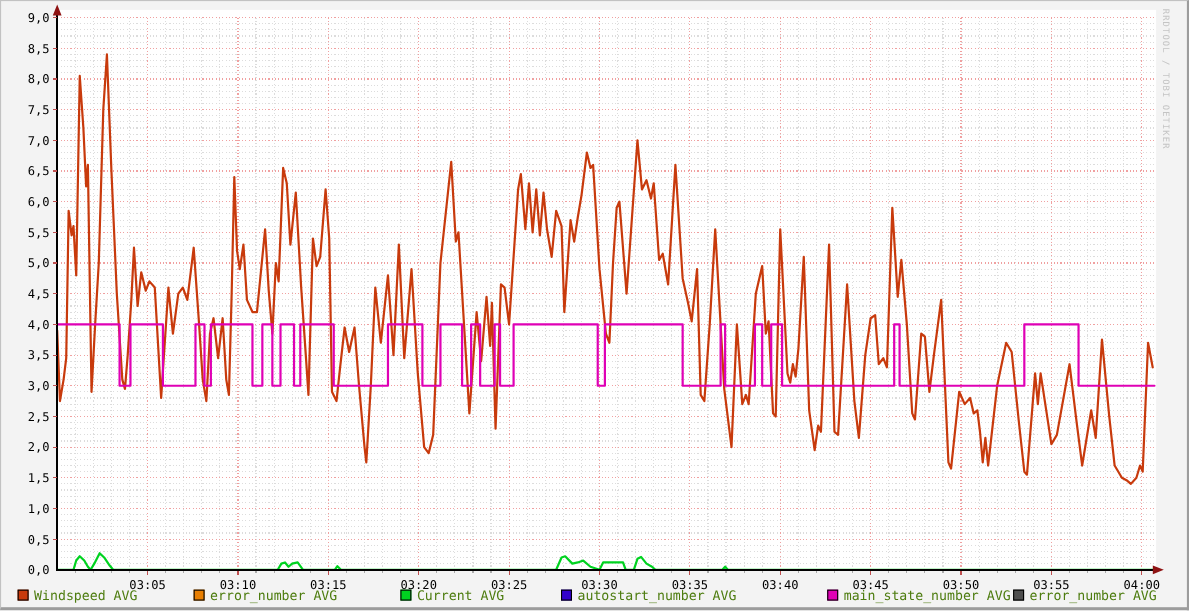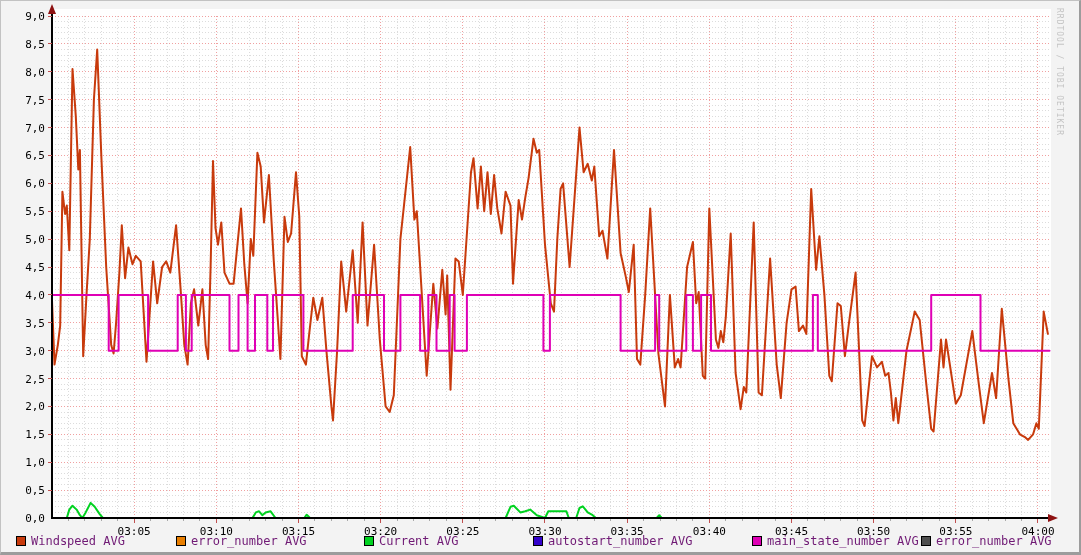--- a/index.html
+++ b/index.html
@@ -23,21 +23,21 @@
     transform: rotate(90deg);
     transform-origin: 0 0;
     font-size: 8px;
     letter-spacing: 1px;
     color: #c4c4c4;
     white-space: nowrap;
   }
   .legend { position:absolute; left:0; top:0; width:100%; height:100%; pointer-events:none; }
   .legend-item { position:absolute; top:534px; display:flex; align-items:flex-start; }
   .legend-swatch { width:10px; height:10px; border:1px solid #000; margin-top:1px; flex:0 0 auto; }
-  .legend-label { font-size:12px; line-height:13px; color:#701a75; margin-left:5px; white-space:nowrap; }
+  .legend-label { font-size:12px; line-height:13px; color:#4d7c0f; margin-left:5px; white-space:nowrap; }
 </style>
 </head>
 <body>
 
 <div class="graph-frame">
   <svg id="chart" width="1081" height="555">
       <rect x="51" y="8" width="999" height="509" fill="#ffffff"></rect>
       <line x1="51" y1="511.4222222222222" x2="1050" y2="511.4222222222222" stroke="#dcdcdc" stroke-width="1" stroke-dasharray="1,2" shape-rendering="crispEdges"></line>
       <line x1="51" y1="505.84444444444443" x2="1050" y2="505.84444444444443" stroke="#dcdcdc" stroke-width="1" stroke-dasharray="1,2" shape-rendering="crispEdges"></line>
       <line x1="51" y1="500.26666666666665" x2="1050" y2="500.26666666666665" stroke="#dcdcdc" stroke-width="1" stroke-dasharray="1,2" shape-rendering="crispEdges"></line>
@@ -314,21 +314,21 @@
         <span class="legend-label">Windspeed AVG</span>
       </div>
       <div class="legend-item" style="left: 175px;">
         <span class="legend-swatch" style="background: rgb(232, 126, 0);"></span>
         <span class="legend-label">error_number AVG</span>
       </div>
       <div class="legend-item" style="left: 363px;">
         <span class="legend-swatch" style="background: rgb(0, 210, 32);"></span>
         <span class="legend-label">Current AVG</span>
       </div>
-      <div class="legend-item" style="left: 532px;">
+      <div class="legend-item" style="left: 509px;">
         <span class="legend-swatch" style="background: rgb(51, 2, 204);"></span>
         <span class="legend-label">autostart_number AVG</span>
       </div>
       <div class="legend-item" style="left: 727px; padding-left: 24px;">
         <span class="legend-swatch" style="background: rgb(223, 0, 181);"></span>
         <span class="legend-label">main_state_number AVG</span>
       </div>
       <div class="legend-item" style="left: 920px;">
         <span class="legend-swatch" style="background: rgb(79, 79, 79);"></span>
         <span class="legend-label">error_number AVG</span>

